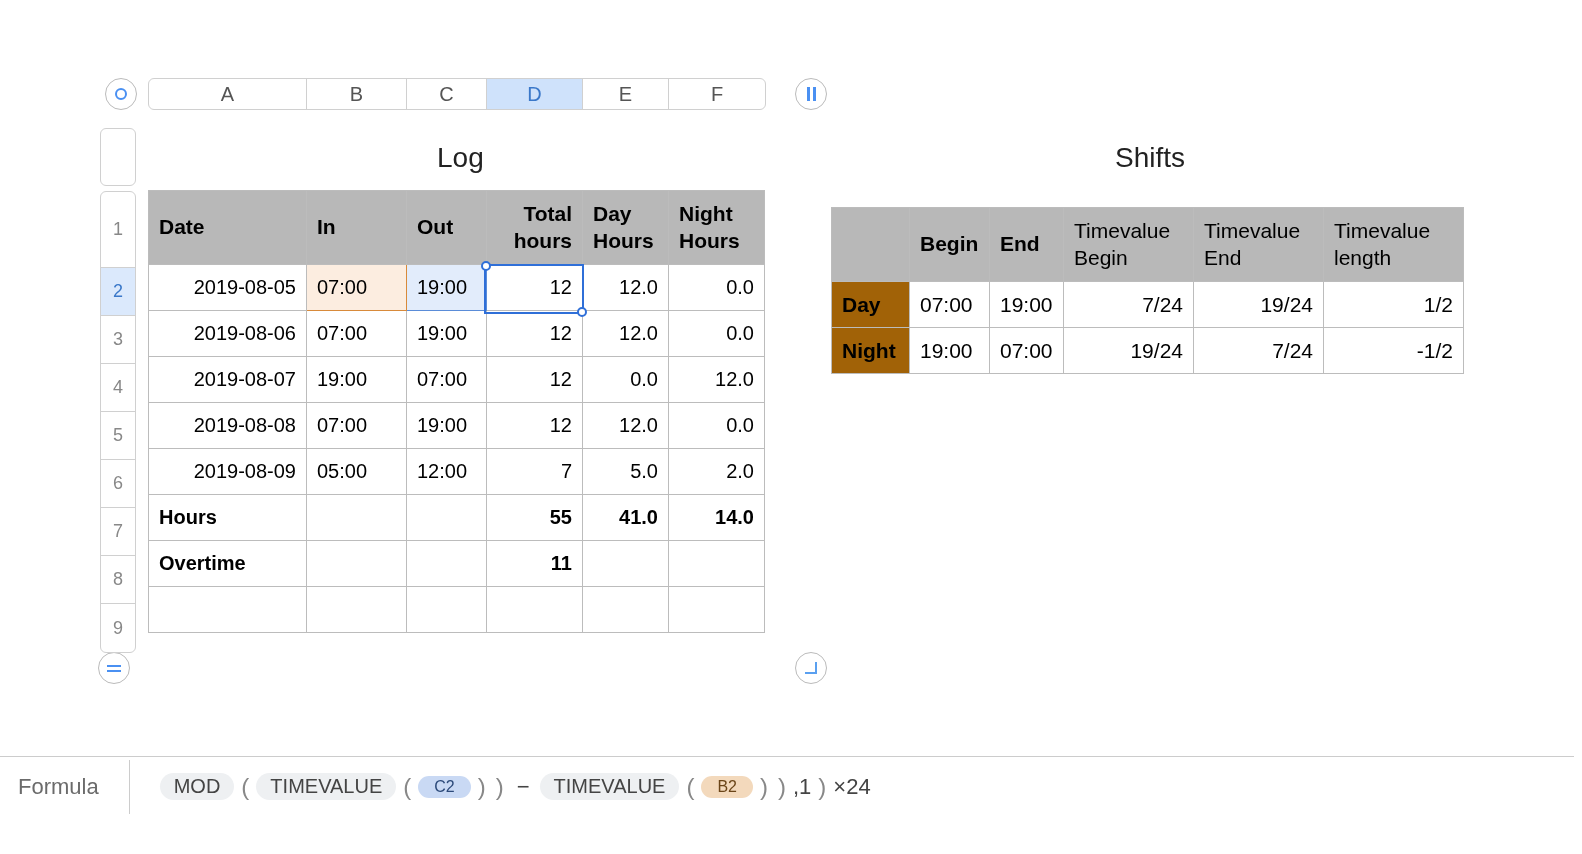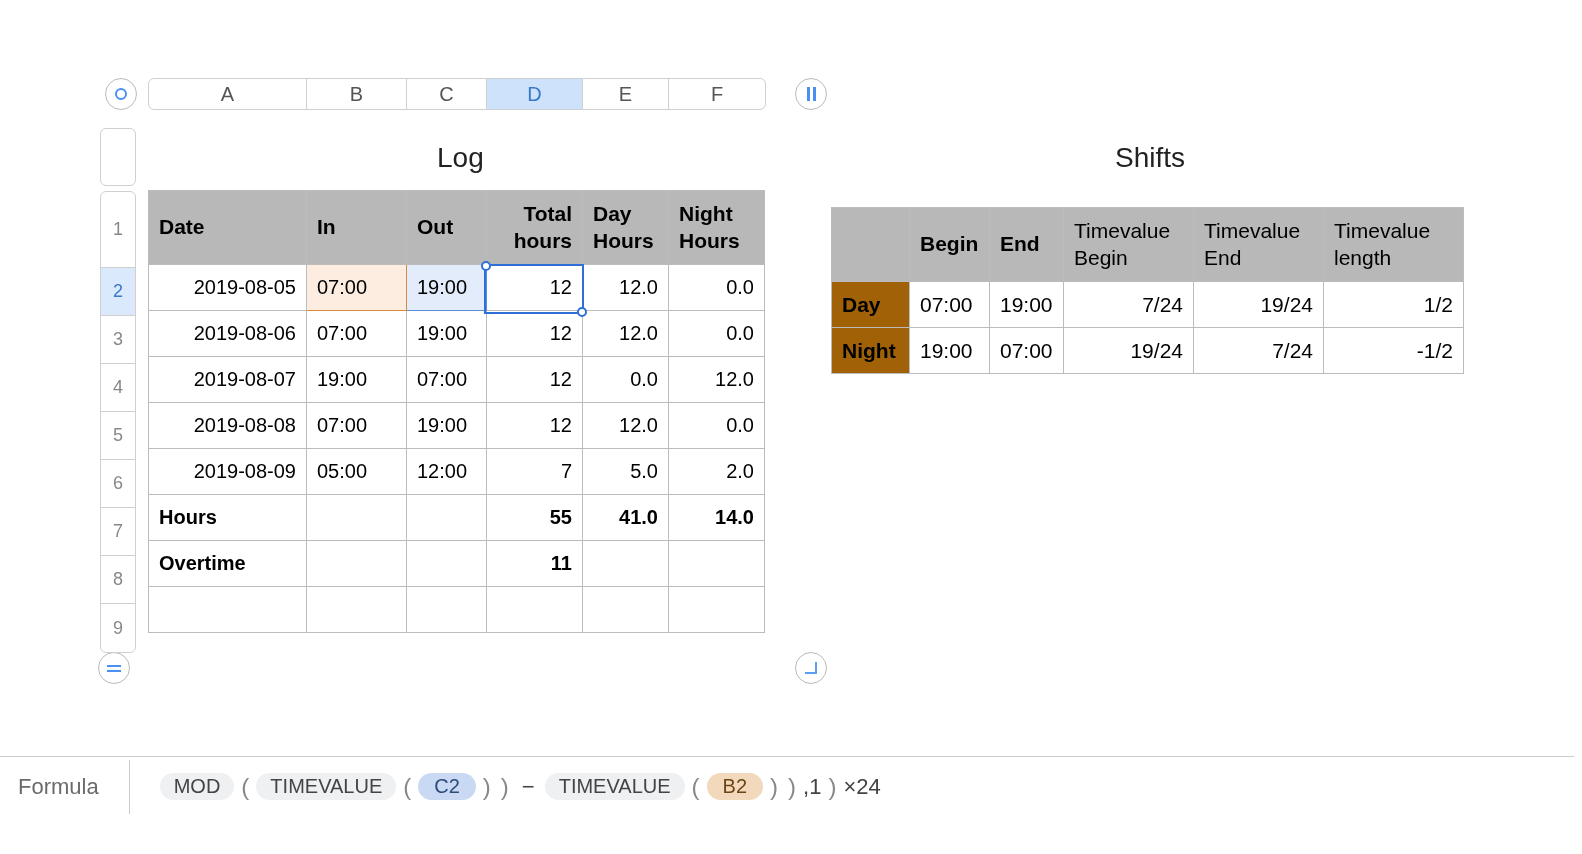--- a/index.html
+++ b/index.html
@@ -223,21 +223,21 @@
     color:#888;
     padding: 0 3px;
     font-size:24px;
   }
   .tok-op {
     padding: 0 6px;
   }
   .ref-pill {
     border-radius: 14px;
     padding: 2px 16px;
-    font-size: 20px;
+    font-size: 16px;
   }
   .ref-pill.blue { background:#c9d9f4; color:#2c4a7a; }
   .ref-pill.orange { background:#f3d9bc; color:#6b4518; }
 </style>
 </head>
 <body>
 
 <div class="circle-btn tl">
     <span class="o-glyph"></span>
   </div>

